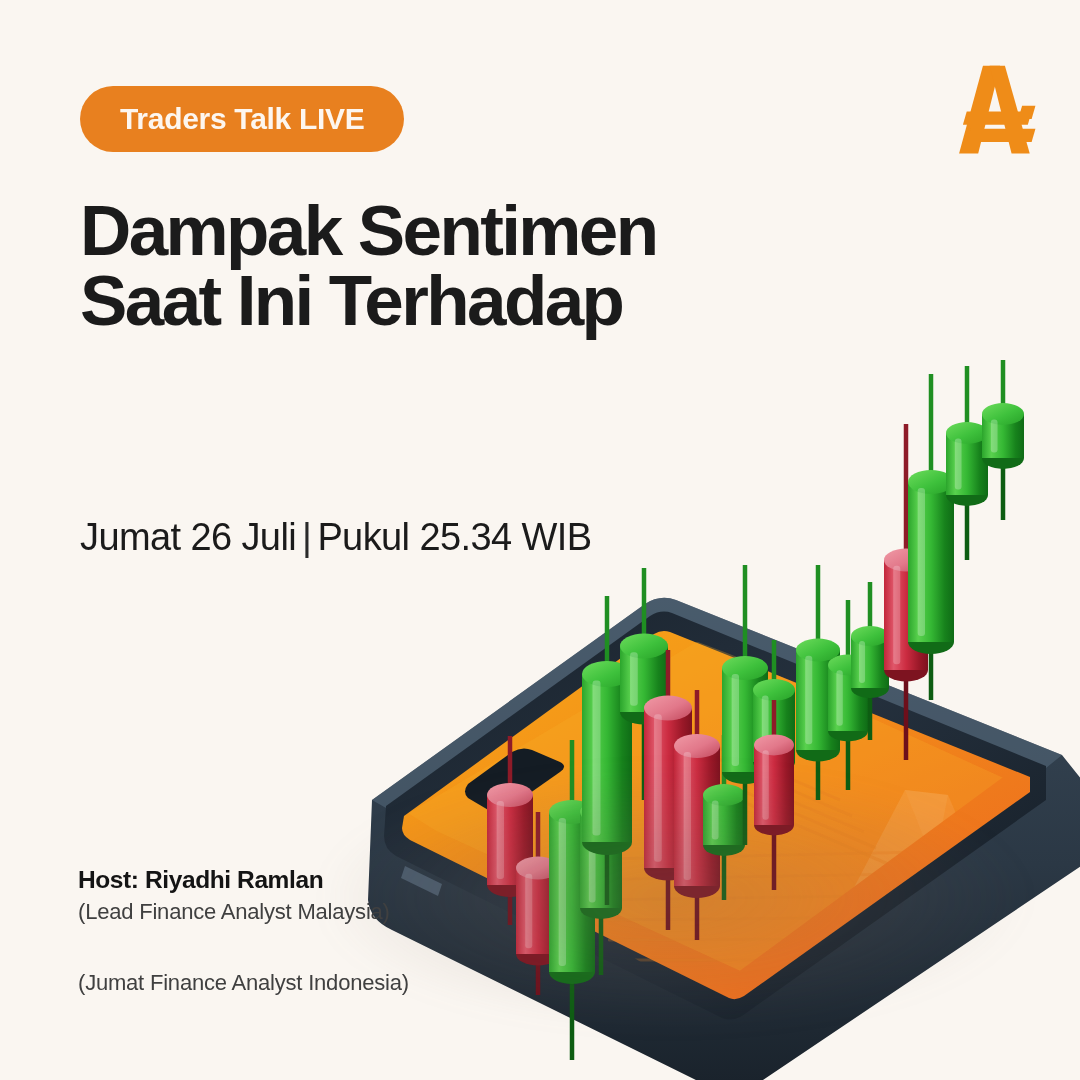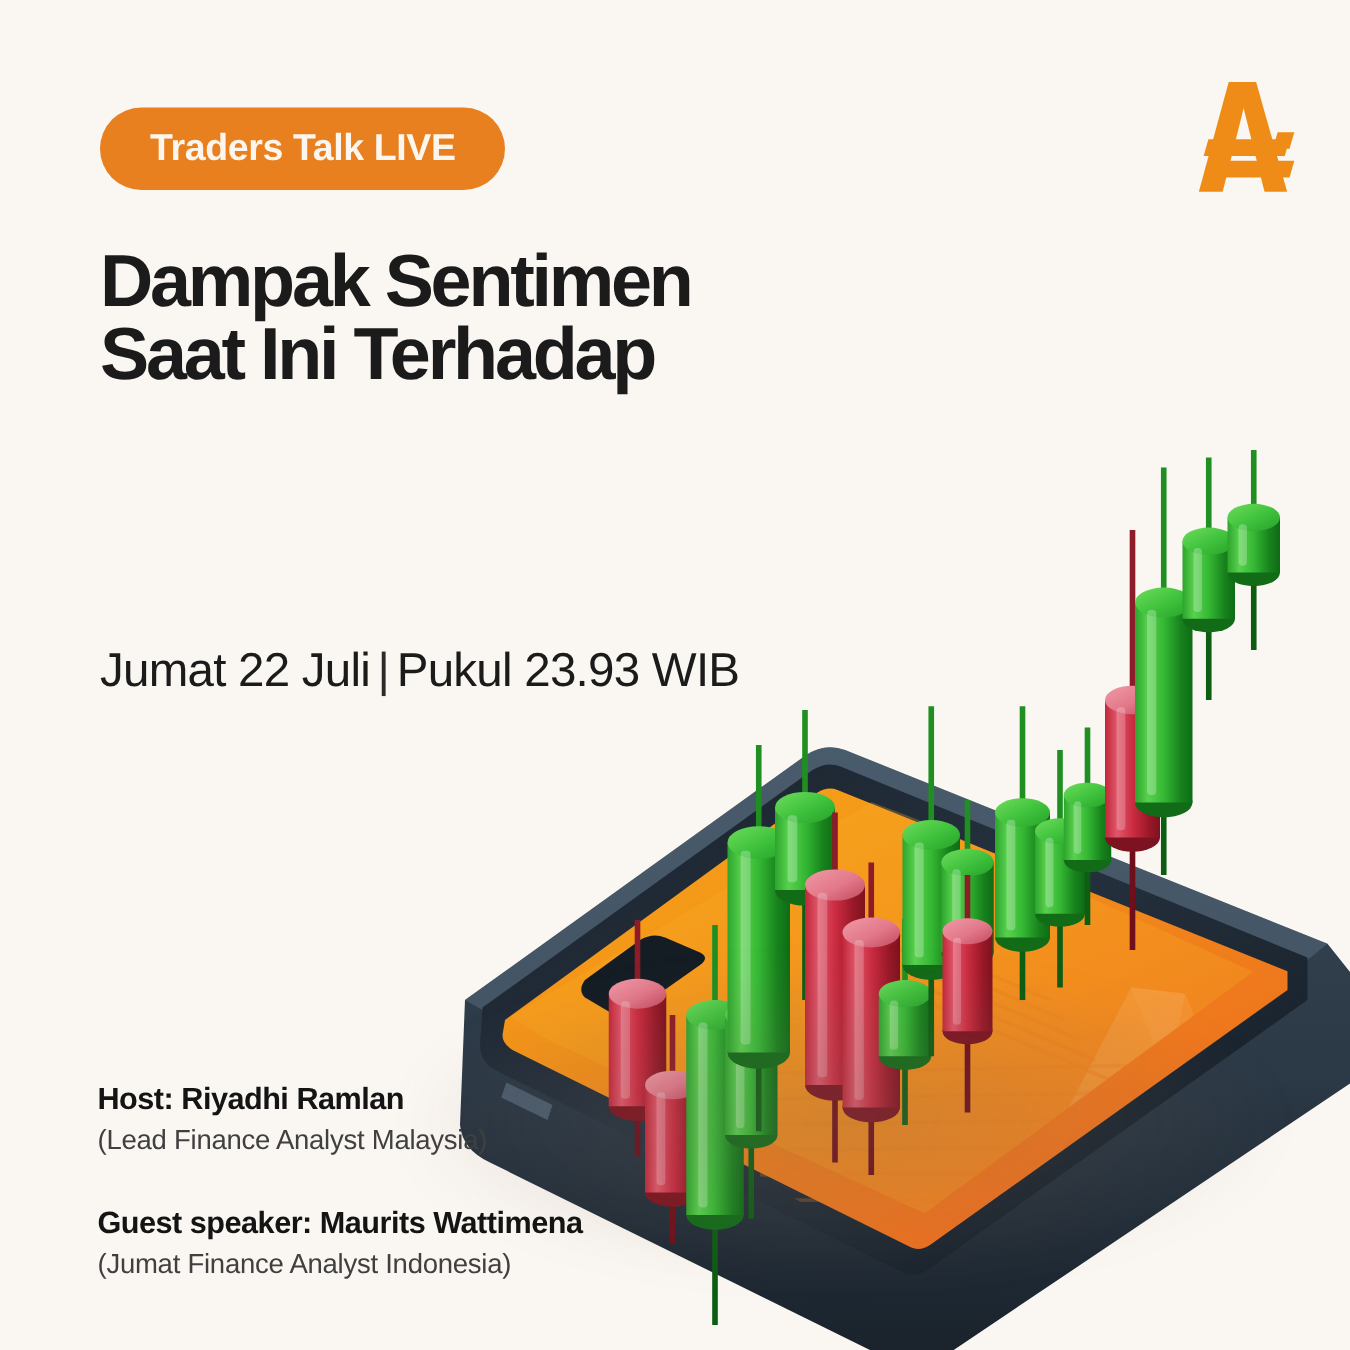--- a/index.html
+++ b/index.html
@@ -33,21 +33,21 @@
   }
 
   
   .logo { position:absolute; right:35px; top:58px; width:105px; height:105px; }
 
   
   .headline {
     position:absolute; left:80px; top:196px;
     width:760px;
     color:#1b1b1b;
-    font-size:59px;
+    font-size:71px;
     font-weight:bold;
     line-height:0.99;
     letter-spacing:-2.6px;
   }
   .headline div { white-space:nowrap; }
 
   
   .dateline {
     position:absolute; left:80px; top:516px;
     color:#1b1b1b;
@@ -353,24 +353,23 @@
         <path d="M32,74 L100,74 L96,88 L28,88 Z"></path>
         <path d="M86,50 L100,50 L96,64 L82,64 Z"></path>
       </g>
     </svg>
 
     <div class="headline">
       <div>Dampak Sentimen</div>
       <div>Saat Ini Terhadap</div>
     </div>
 
-    <div class="dateline"><span>Jumat 22 Juli</span><span class="sep">|</span><span>Pukul 23.93 WIB</span></div>
+    <div class="dateline"><span>Jumat 26 Juli</span><span class="sep">|</span><span>Pukul 25.34 WIB</span></div>
 
     <div class="credits">
       <div class="cred-name">Host: Riyadhi Ramlan</div>
       <div class="cred-role">(Lead Finance Analyst Malaysia)</div>
       <div class="cred-gap"></div>
-      <div class="cred-name">Guest speaker: Maurits Wattimena</div>
       <div class="cred-role">(Jumat Finance Analyst Indonesia)</div>
     </div>
 
   </div>
 </div>
 
 </body></html>

